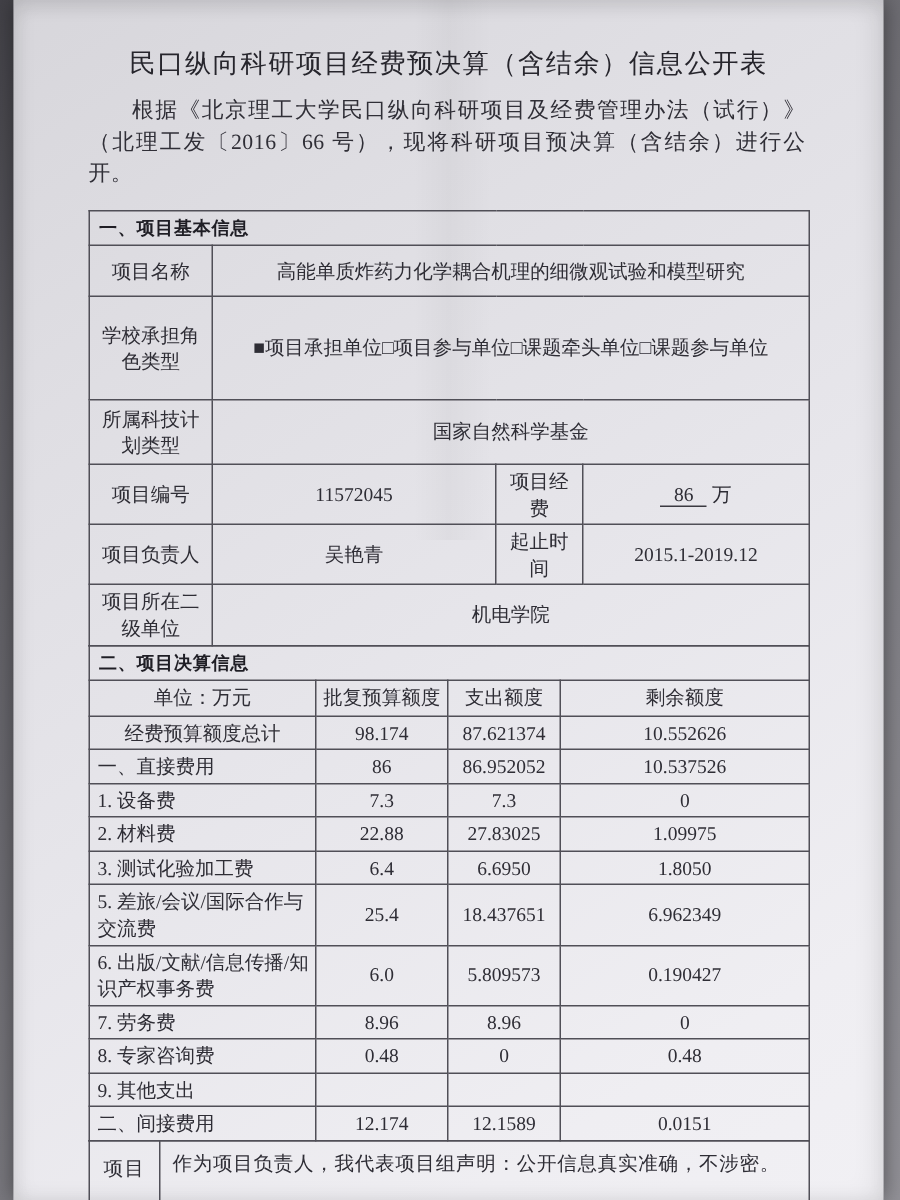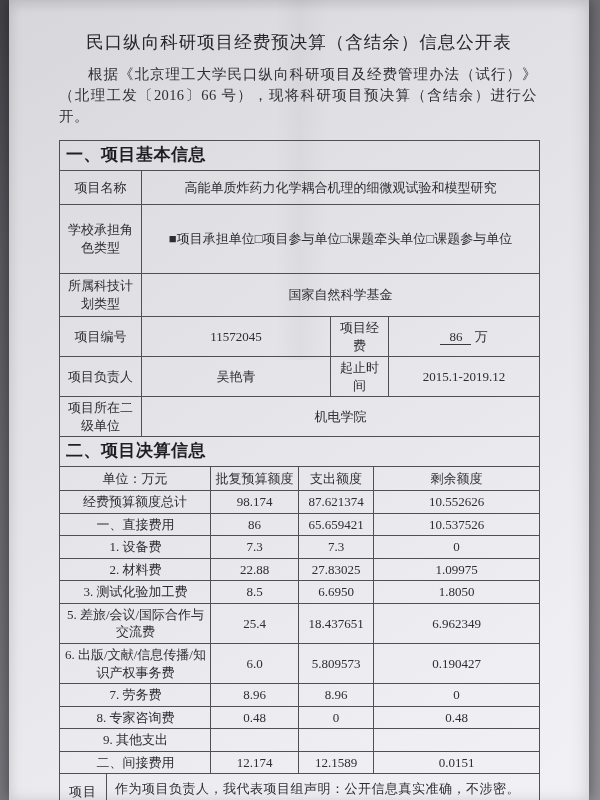--- a/index.html
+++ b/index.html
@@ -30,26 +30,26 @@
     text-indent:2em; letter-spacing:.4px; color:#302f37; margin-bottom:13px;
   }
   table { border-collapse:collapse; width:480px; table-layout:fixed; }
   td {
     border:1px solid #504f57; font-size:13px; color:#2e2d35;
     padding:2px 4px; vertical-align:middle; line-height:1.35;
   }
   .tbl2, .tbl3 { margin-top:-1px; }
   td.section {
     font-family:"Liberation Sans","DejaVu Sans",sans-serif;
-    font-weight:bold; font-size:17px; color:#1f1e25;
+    font-weight:bold; font-size:12px; color:#1f1e25;
     text-align:left; padding:3px 6px; letter-spacing:.5px;
   }
   td.lab { text-align:center; }
   td.ctr { text-align:center; }
-  td.lft { text-align:center; padding-left:5px;margin-left:32px; }
+  td.lft { text-align:left; padding-left:5px;margin-left:32px; }
   .h-name { height:34px; }
   .h-role { height:69px; }
   .h-prog { height:43px; }
   .h-num  { height:28px; }
   .h-pi   { height:31px; }
   .h-unit { height:34px; }
   .tbl2 td { height:20px;font-family:Liberation Serif, serif; }
   .tbl2 tr.hd td { height:24px; }
   .tbl2 tr.tall td { height:31px; }
   .underlined { border-bottom:1px solid #3a3940; padding:0 9px; }
@@ -127,38 +127,38 @@
       </tr>
       <tr>
         <td class="ctr">经费预算额度总计</td>
         <td class="ctr">98.174</td>
         <td class="ctr">87.621374</td>
         <td class="ctr">10.552626</td>
       </tr>
       <tr>
         <td class="lft">一、直接费用</td>
         <td class="ctr">86</td>
-        <td class="ctr">65.659421</td>
+        <td class="ctr">86.952052</td>
         <td class="ctr">10.537526</td>
       </tr>
       <tr>
         <td class="lft">1. 设备费</td>
         <td class="ctr">7.3</td>
         <td class="ctr">7.3</td>
         <td class="ctr">0</td>
       </tr>
       <tr>
         <td class="lft">2. 材料费</td>
         <td class="ctr">22.88</td>
         <td class="ctr">27.83025</td>
         <td class="ctr">1.09975</td>
       </tr>
       <tr>
         <td class="lft">3. 测试化验加工费</td>
-        <td class="ctr">8.5</td>
+        <td class="ctr">6.4</td>
         <td class="ctr">6.6950</td>
         <td class="ctr">1.8050</td>
       </tr>
       <tr class="tall">
         <td class="lft">5. 差旅/会议/国际合作与交流费</td>
         <td class="ctr">25.4</td>
         <td class="ctr">18.437651</td>
         <td class="ctr">6.962349</td>
       </tr>
       <tr class="tall">

